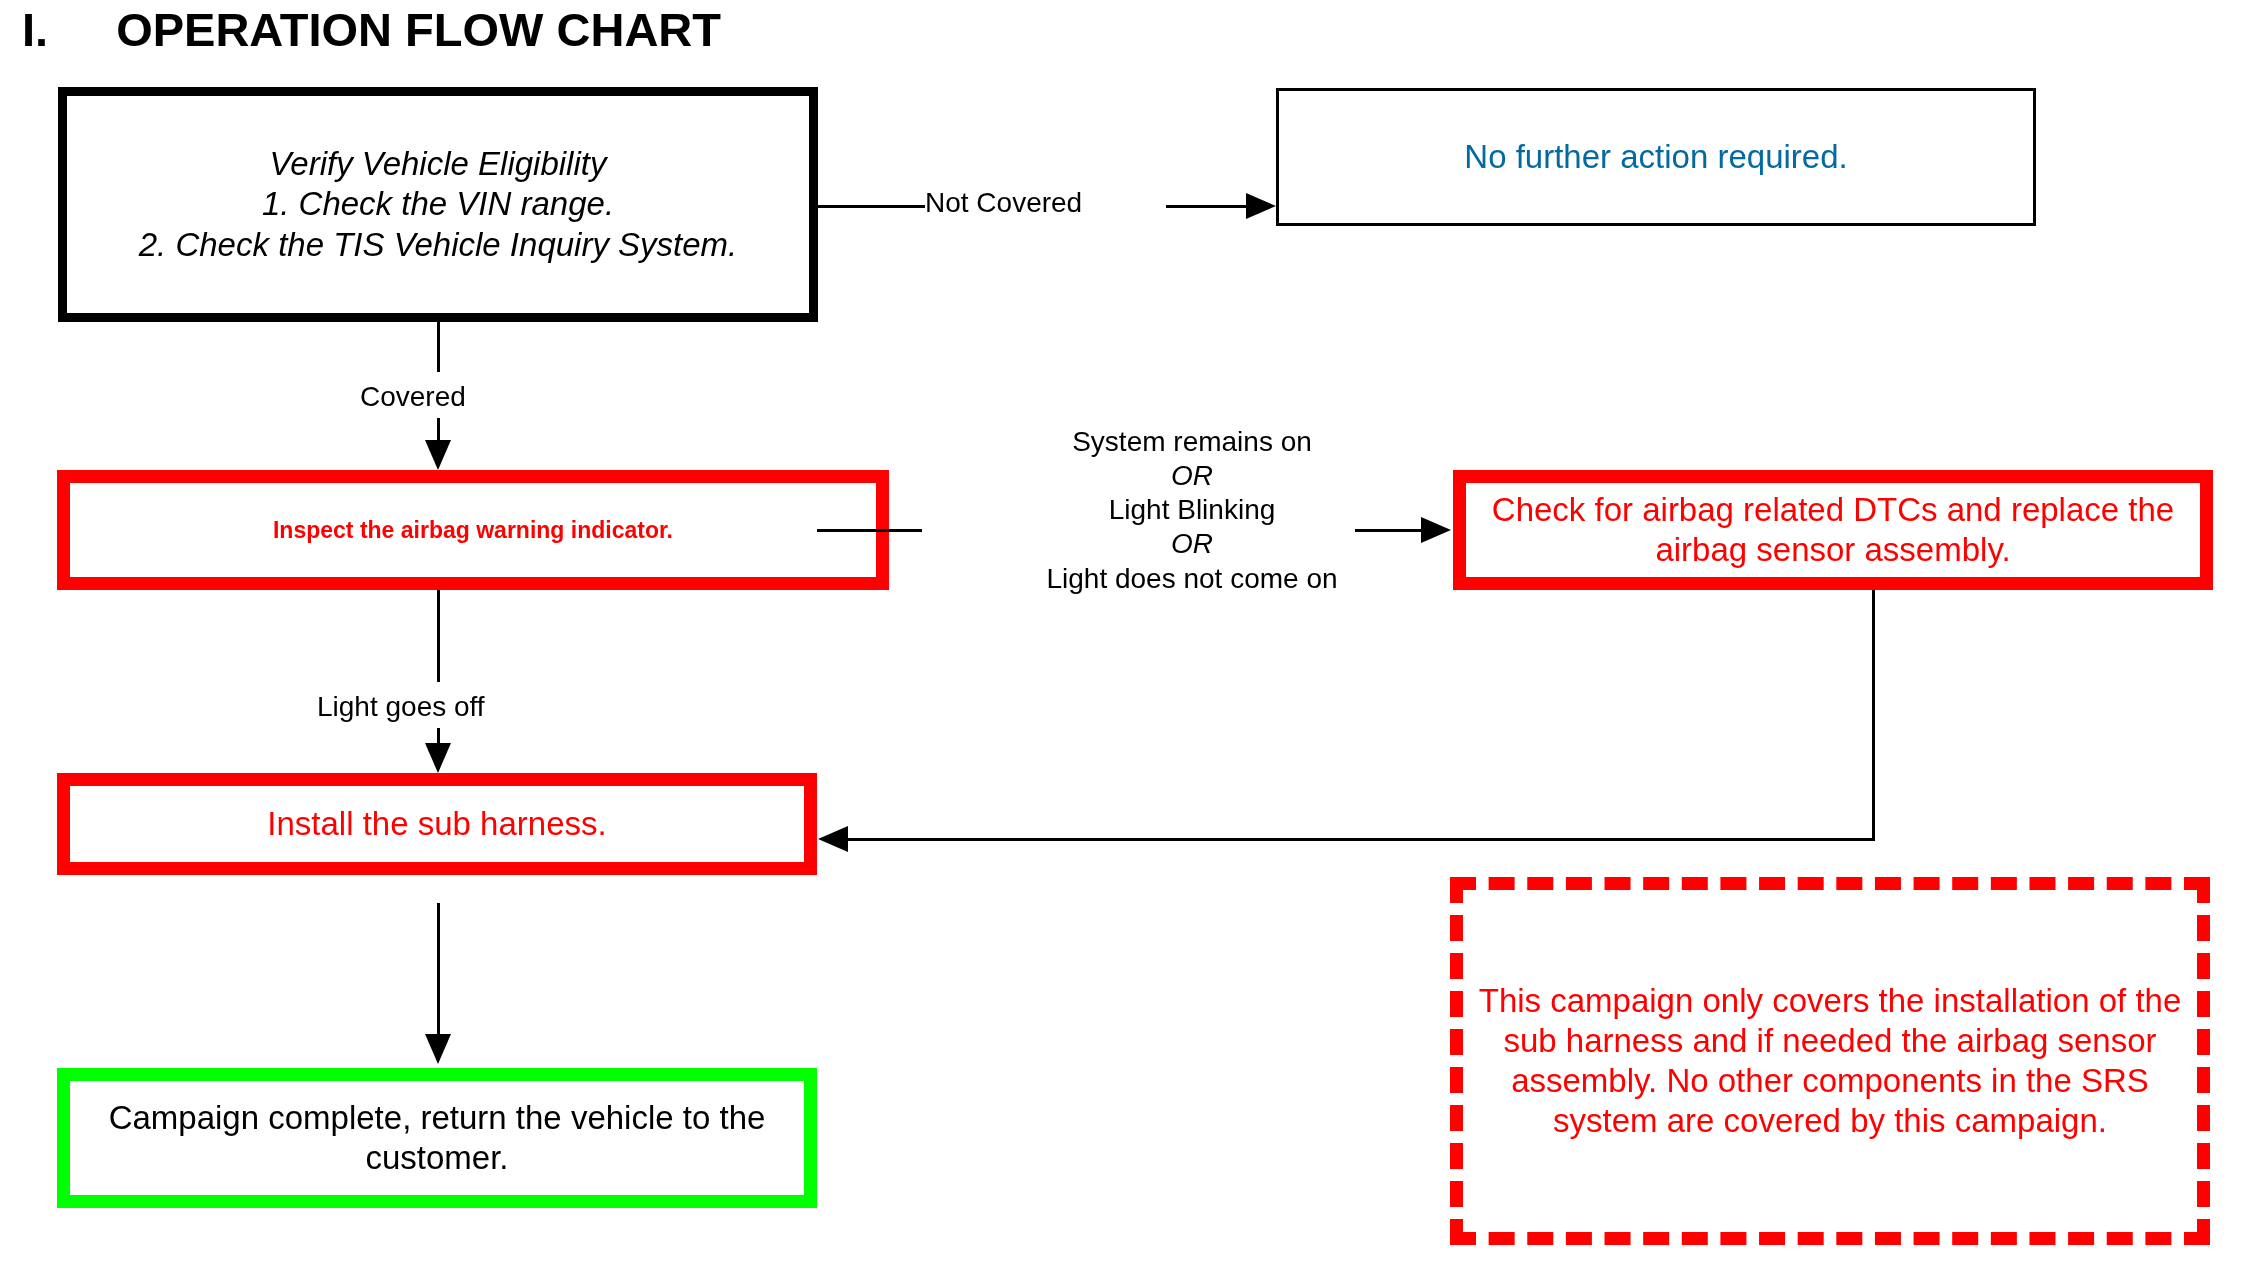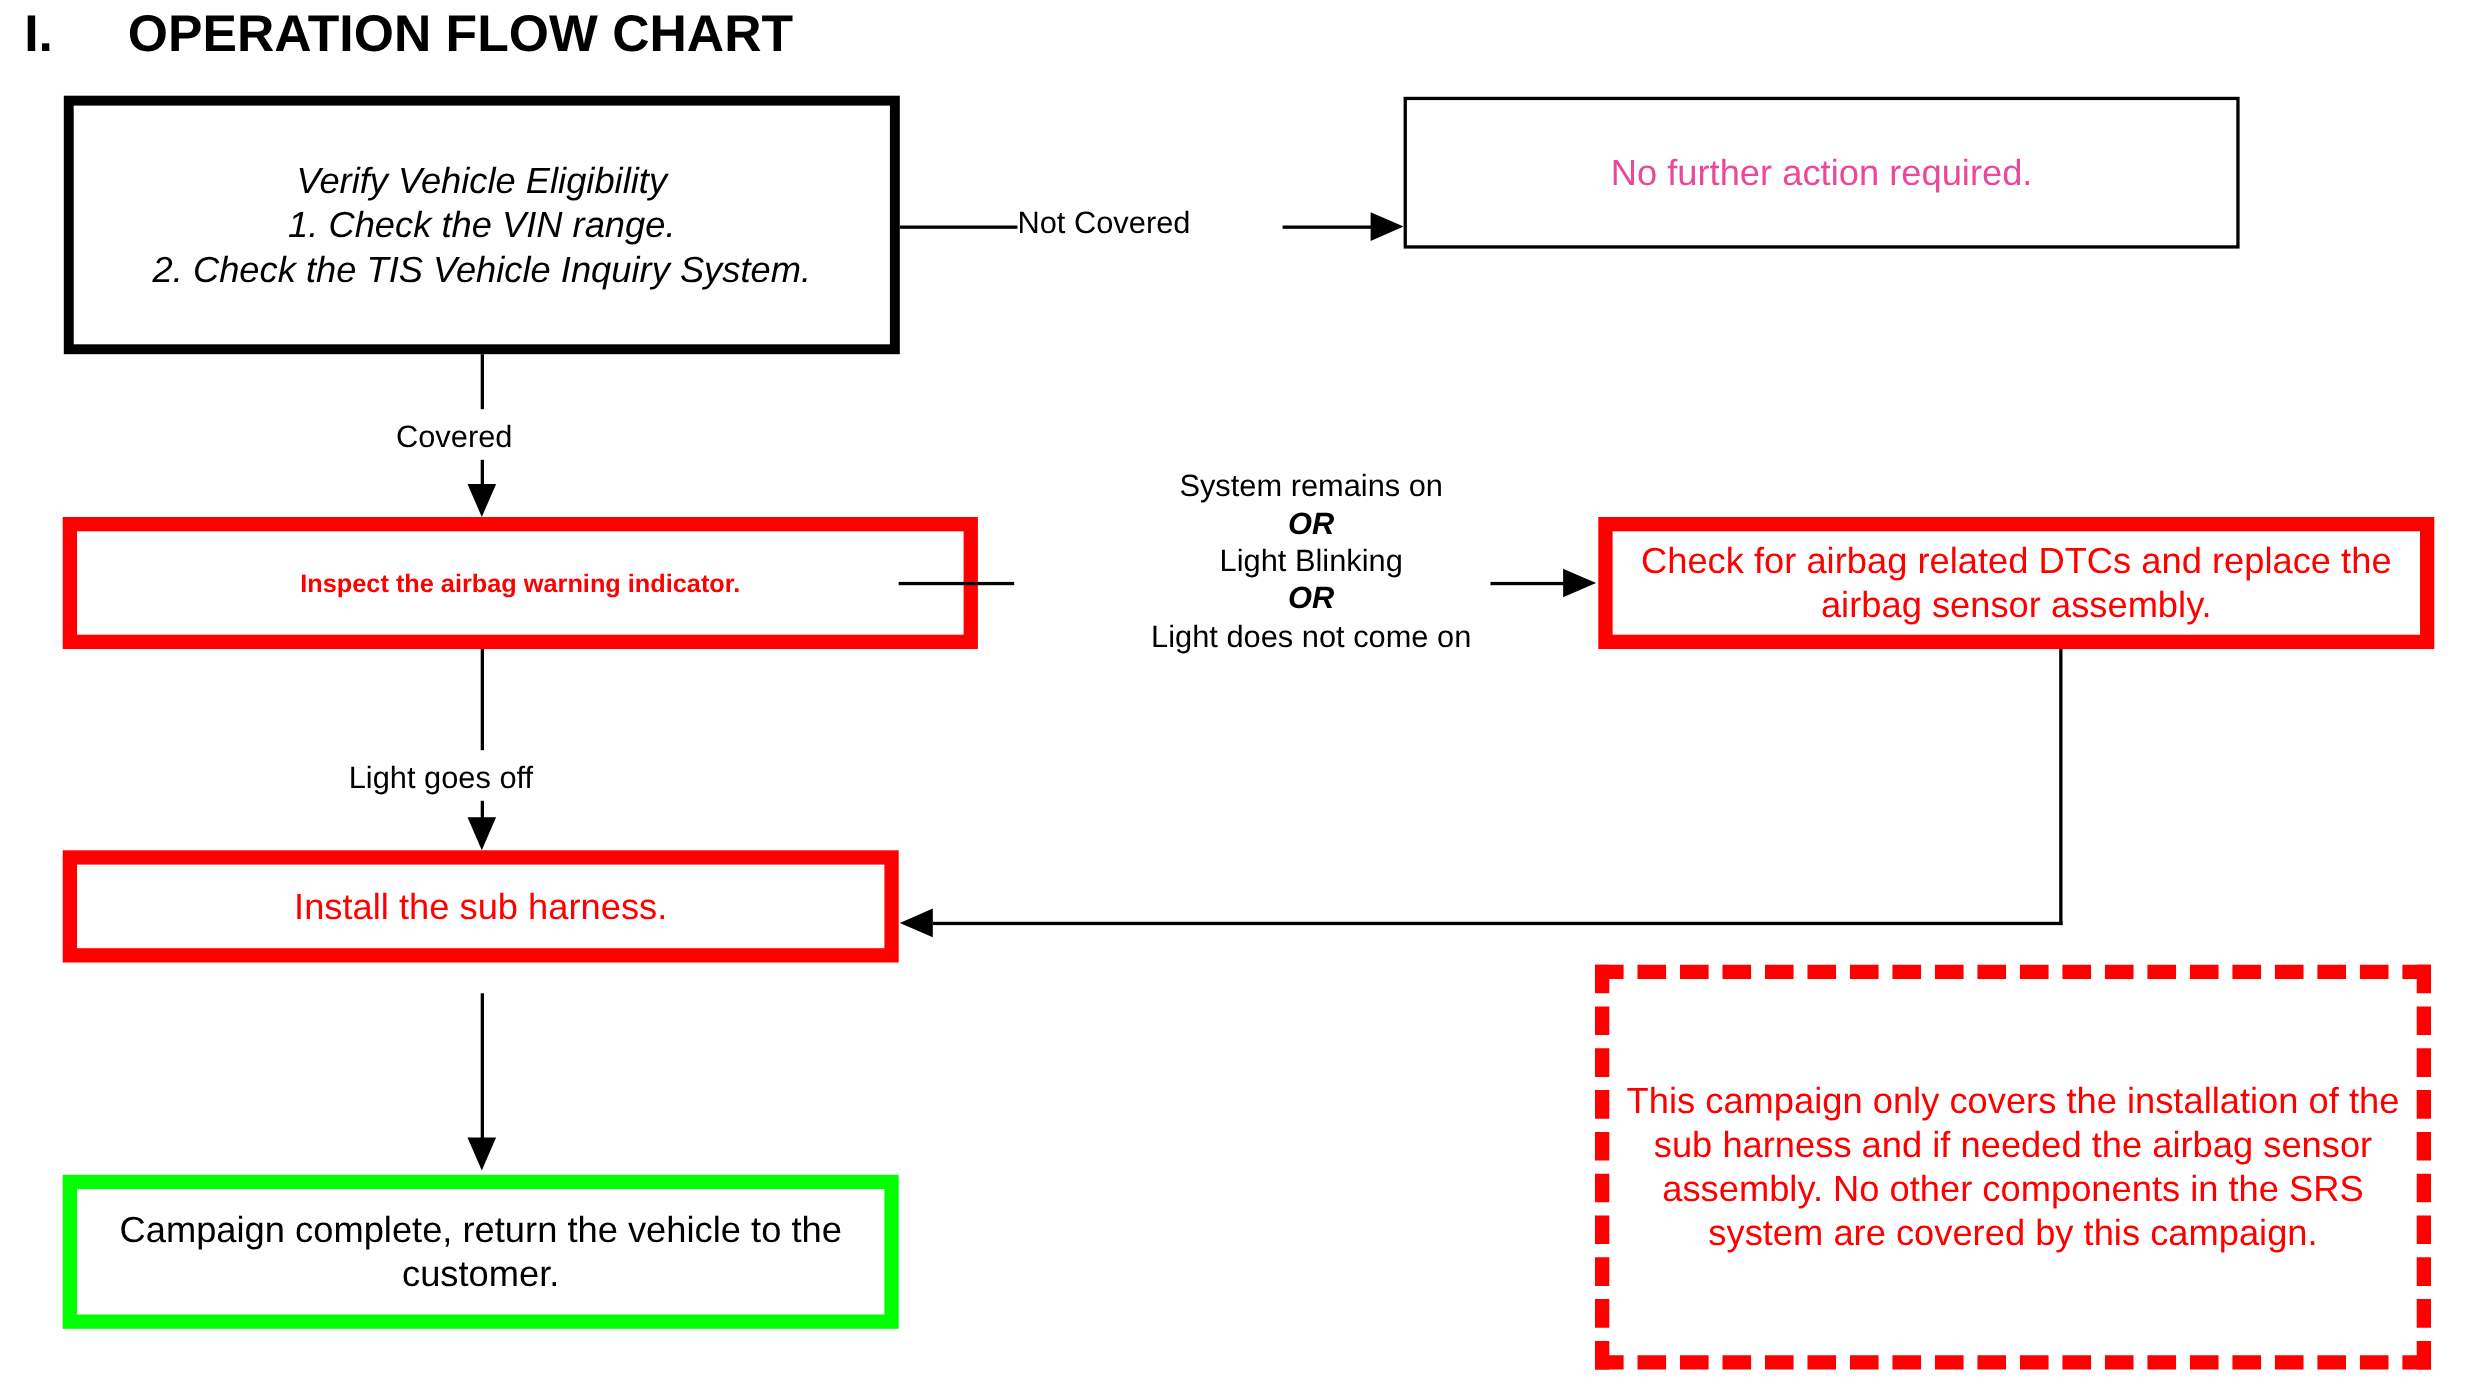--- a/index.html
+++ b/index.html
@@ -55,21 +55,21 @@
     padding: 0 8px;
   }
 
   .node-black {
     border: 9px solid #000000;
     color: #000000;
     font-style: italic;
   }
   .node-thin {
     border: 3px solid #000000;
-    color: #ec4899;
+    color: #0369a1;
   }
   .node-red {
     border: 13px solid #ff0000;
     color: #ff0000;
   }
   .node-green {
     border: 13px solid #00ff00;
     color: #000000;
   }
   .node-dashed {
@@ -96,21 +96,21 @@
     line-height: 1.22;
   }
   #lbl-not-covered { left: 925px; top: 186px; }
   #lbl-covered     { left: 360px; top: 380px; }
   #lbl-light-off   { left: 317px; top: 690px; }
   #lbl-conditions  {
     left: 932px; top: 425px; width: 520px;
     white-space: normal;
   }
   #lbl-conditions .or-token {
-    font-weight: bold;
+    font-weight: normal;
     font-style: italic;
   }
 
   
   .hline, .vline {
     position: absolute;
     background: #000000;
   }
   .hline { height: 3px; }
   .vline { width: 3px; }

